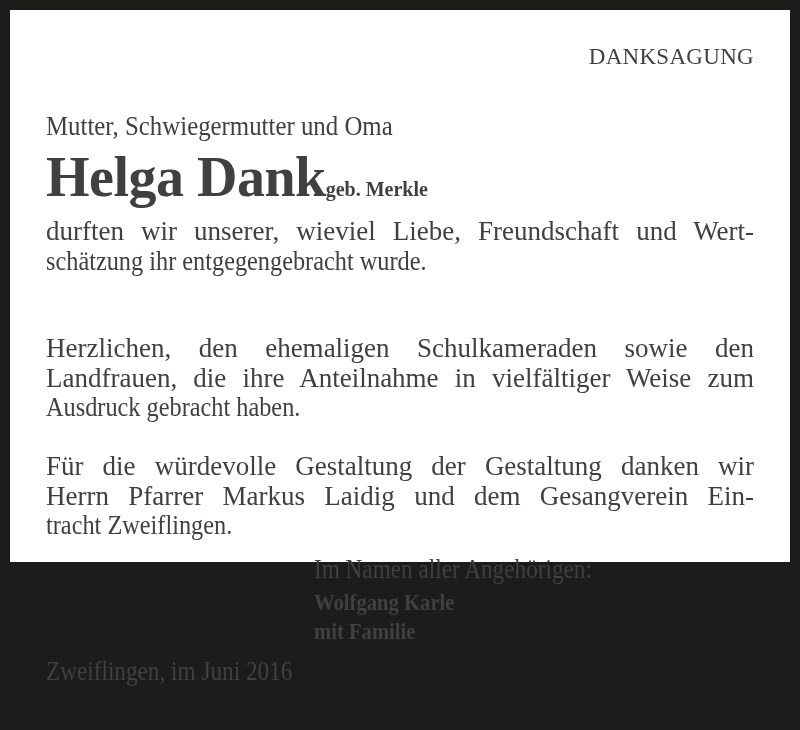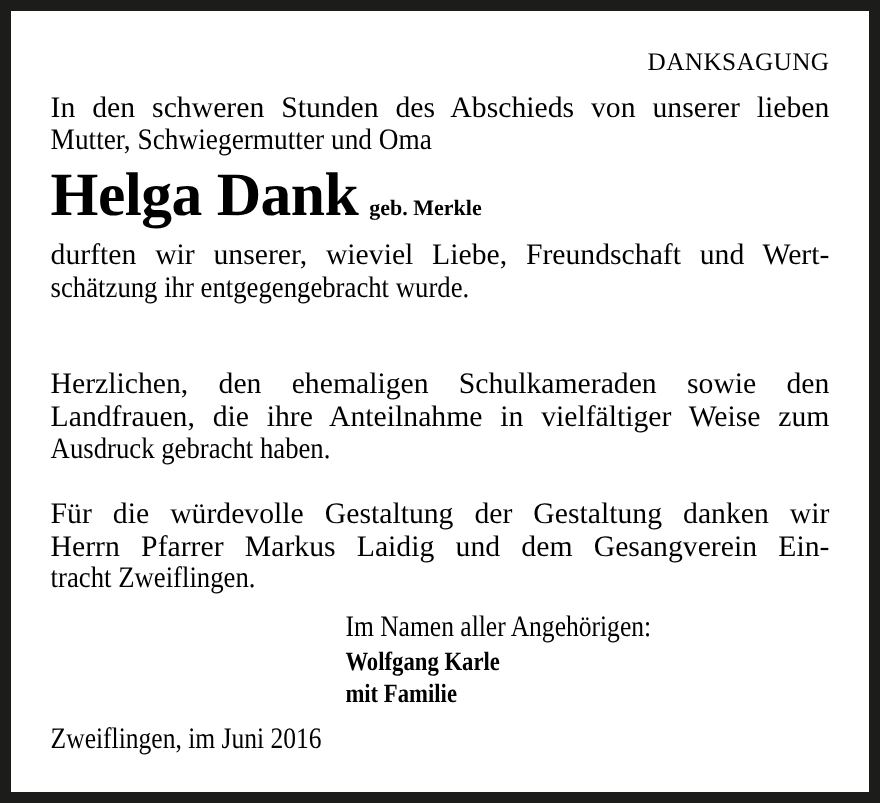--- a/index.html
+++ b/index.html
@@ -1,40 +1,39 @@
 <!DOCTYPE html>
 <html><head>
   <meta charset="utf-8">
   <style>
     html, body { margin: 0; padding: 0; background: #1c1c1a; }
     body { width: 800px; height: 730px; position: relative; overflow: hidden; }
     .frame {
-      position: absolute; left: 10px; top: 10px; width: 780px; height: 710px;
-      background: #ffffff; color: #000000;
+      position: absolute; left: 10px; top: 10px; width: 780px; height: 552px;
+      background: #ffffff; color: #404040;
       font-family: "Liberation Serif", "DejaVu Serif", serif;
     }
     .line {
       position: absolute; left: 36px; white-space: nowrap;
       font-size: 27px; line-height: 30px; transform-origin: 0 0;
     }
     .just { width: 708px; text-align: justify; text-align-last: justify; white-space: normal; }
     .right { left: auto; right: 36px; transform-origin: 100% 0; }
     .heading { font-size: 23px; letter-spacing: 0.3px; }
     .name { font-weight: bold; font-size: 56px; line-height: 60px; letter-spacing: -0.5px; }
-    .maiden { font-weight: bold; font-size: 20px; letter-spacing: 0; margin-left: 10px; }
+    .maiden { font-weight: bold; font-size: 20px; letter-spacing: 0; }
     .bold { font-weight: bold; }
   </style>
 </head>
 <body>
 
 <div class="frame">
 
   <div class="line right heading" style="top:32px;">DANKSAGUNG</div>
 
-  <div class="line just" style="top:72px;">In den schweren Stunden des Abschieds von unserer lieben</div>
   <div class="line" style="top:101px; transform:scaleX(0.92);">Mutter, Schwiegermutter und Oma</div>
 
   <div class="line name" style="top:137px;">
     <span>Helga Dank</span><span class="maiden">geb. Merkle</span>
   </div>
 
   <div class="line just" style="top:206px;">durften wir unserer, wieviel Liebe, Freundschaft und Wert-</div>
   <div class="line" style="top:236px; transform:scaleX(0.9);">schätzung ihr entgegengebracht wurde.</div>
 
   <div class="line just" style="top:323px;">Herzlichen, den ehemaligen Schulkameraden sowie den</div>

